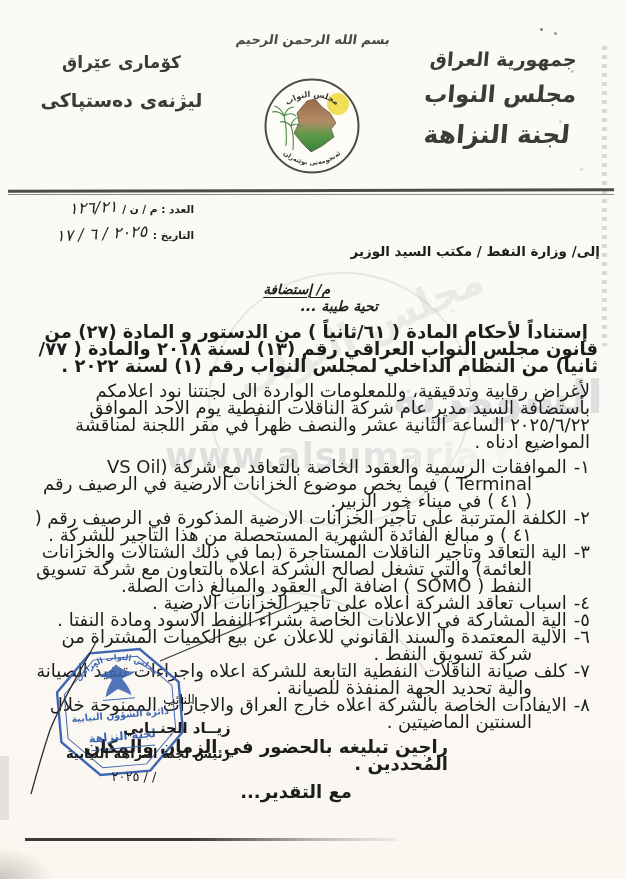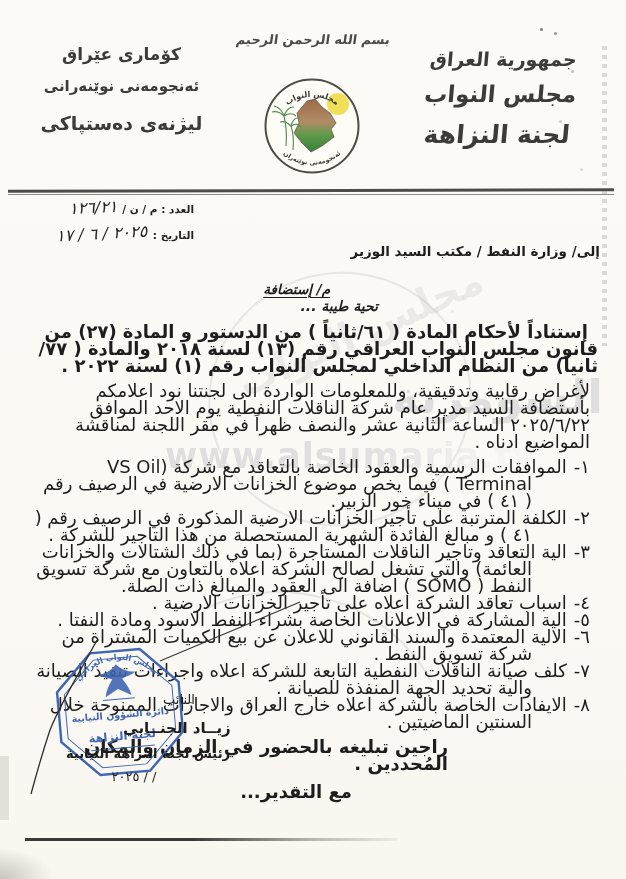--- a/index.html
+++ b/index.html
@@ -30,21 +30,21 @@
   .corner-smudge{position:absolute;left:0;top:848px;width:52px;height:31px;
         background:radial-gradient(ellipse at 0% 100%,rgba(158,155,147,.55),rgba(158,155,147,0) 72%);}
   .left-smudge{position:absolute;left:0;top:756px;width:9px;height:64px;background:rgba(185,182,175,.35);}
 
   
   .hdr-right{position:absolute;top:48px;right:26px;width:200px;text-align:center;color:#3b3b38;
         font-weight:bold;transform:skewX(-5deg);}
   .hdr-right .l1{font-size:19px;}
   .hdr-right .l2{font-size:23px;margin-top:11px;}
   .hdr-right .l3{font-size:25px;margin-top:13px;}
-  .hdr-left{position:absolute;top:44px;left:24px;width:195px;text-align:center;color:#3b3b38;font-weight:bold;}
+  .hdr-left{position:absolute;top:52px;left:24px;width:195px;text-align:center;color:#3b3b38;font-weight:bold;}
   .hdr-left .l1{font-size:17px;}
   .hdr-left .l2{font-size:15px;margin-top:13px;}
   .hdr-left .l3{font-size:19px;margin-top:17px;}
   .bismillah{position:absolute;top:32px;left:50%;transform:translateX(-50%) skewX(-8deg);
         font-size:13px;font-weight:bold;color:#4a4a46;white-space:nowrap;}
   .emblem{position:absolute;left:256px;top:66px;}
 
   .rule-thick{position:absolute;left:8px;right:12px;top:189px;height:3px;background:#4d4d48;transform:rotate(-.15deg);}
   .rule-thin{position:absolute;left:8px;right:12px;top:194px;height:1px;background:#8d8d87;}
 
@@ -107,21 +107,20 @@
   <div class="bismillah">بسم الله الرحمن الرحيم</div>
 
   <div class="hdr-right">
     <div class="l1">جمهورية العراق</div>
     <div class="l2">مجلس النواب</div>
     <div class="l3">لجنة النزاهة</div>
   </div>
 
   <div class="hdr-left">
     <div class="l1">كۆماری عێراق</div>
-    <div class="l2">ئەنجومەنی نوێنەرانی</div>
     <div class="l3">لیژنەی دەستپاکی</div>
   </div>
 
   <svg class="emblem" width="112" height="118" viewBox="0 0 112 118">
     <defs>
       <linearGradient id="mapGrad" x1="0" y1="0" x2="0" y2="1">
         <stop offset="0" stop-color="#9a6a49"></stop>
         <stop offset="0.42" stop-color="#b28b66"></stop>
         <stop offset="0.68" stop-color="#5f9a4a"></stop>
         <stop offset="1" stop-color="#35813c"></stop>

